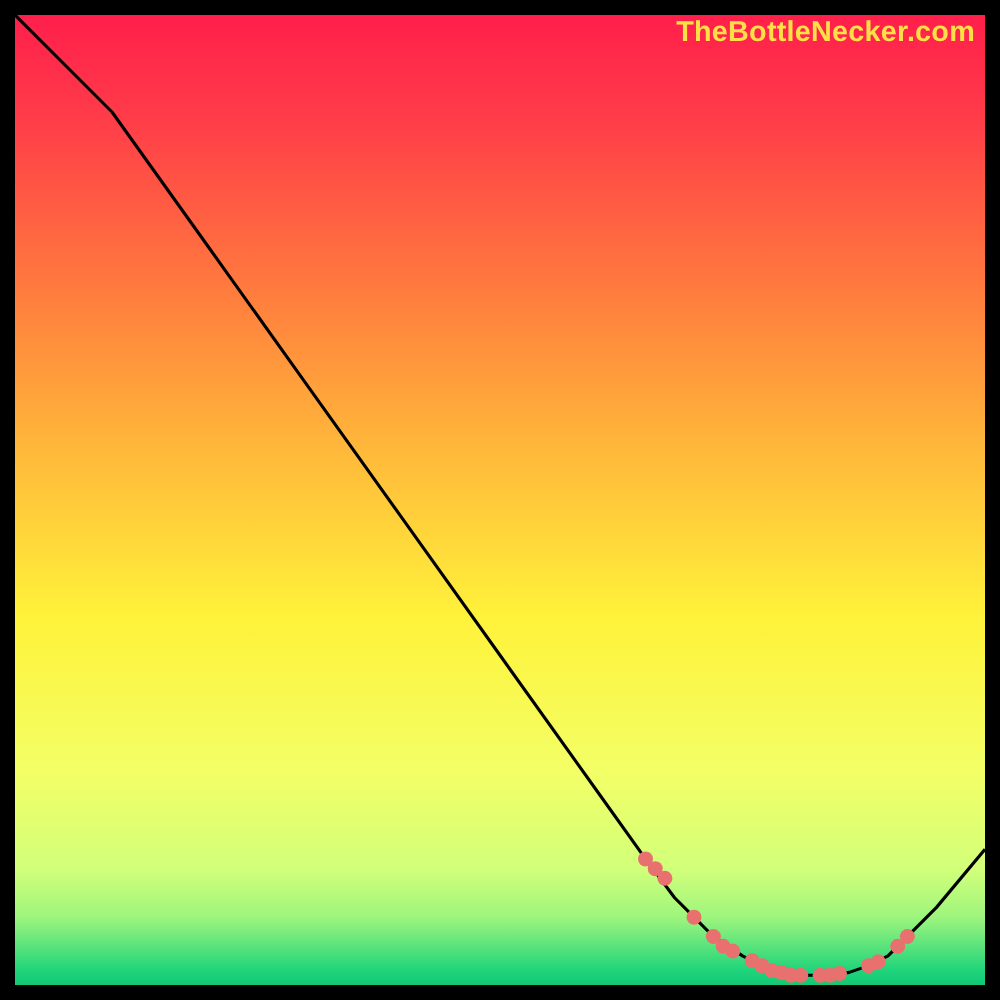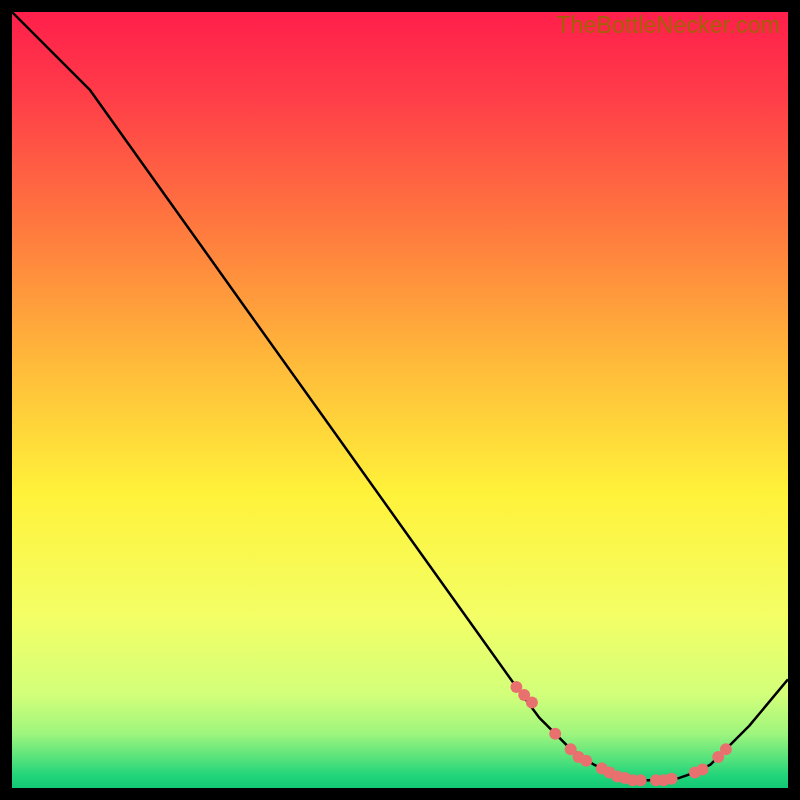--- a/index.html
+++ b/index.html
@@ -16,23 +16,23 @@
     left: 12px;
     top: 12px;
     width: 776px;
     height: 776px;
     background: #000;
   }
   .watermark {
     position: absolute;
     top: 0px;
     right: 8px;
-    color: #a16207;
+    color: #fde047;
     font-size: 23px;
-    font-weight: 400;
+    font-weight: 700;
     letter-spacing: 0.2px;
     z-index: 5;
   }
   svg {
     position: absolute;
     left: 0;
     top: 0;
   }
 </style>
 </head>

